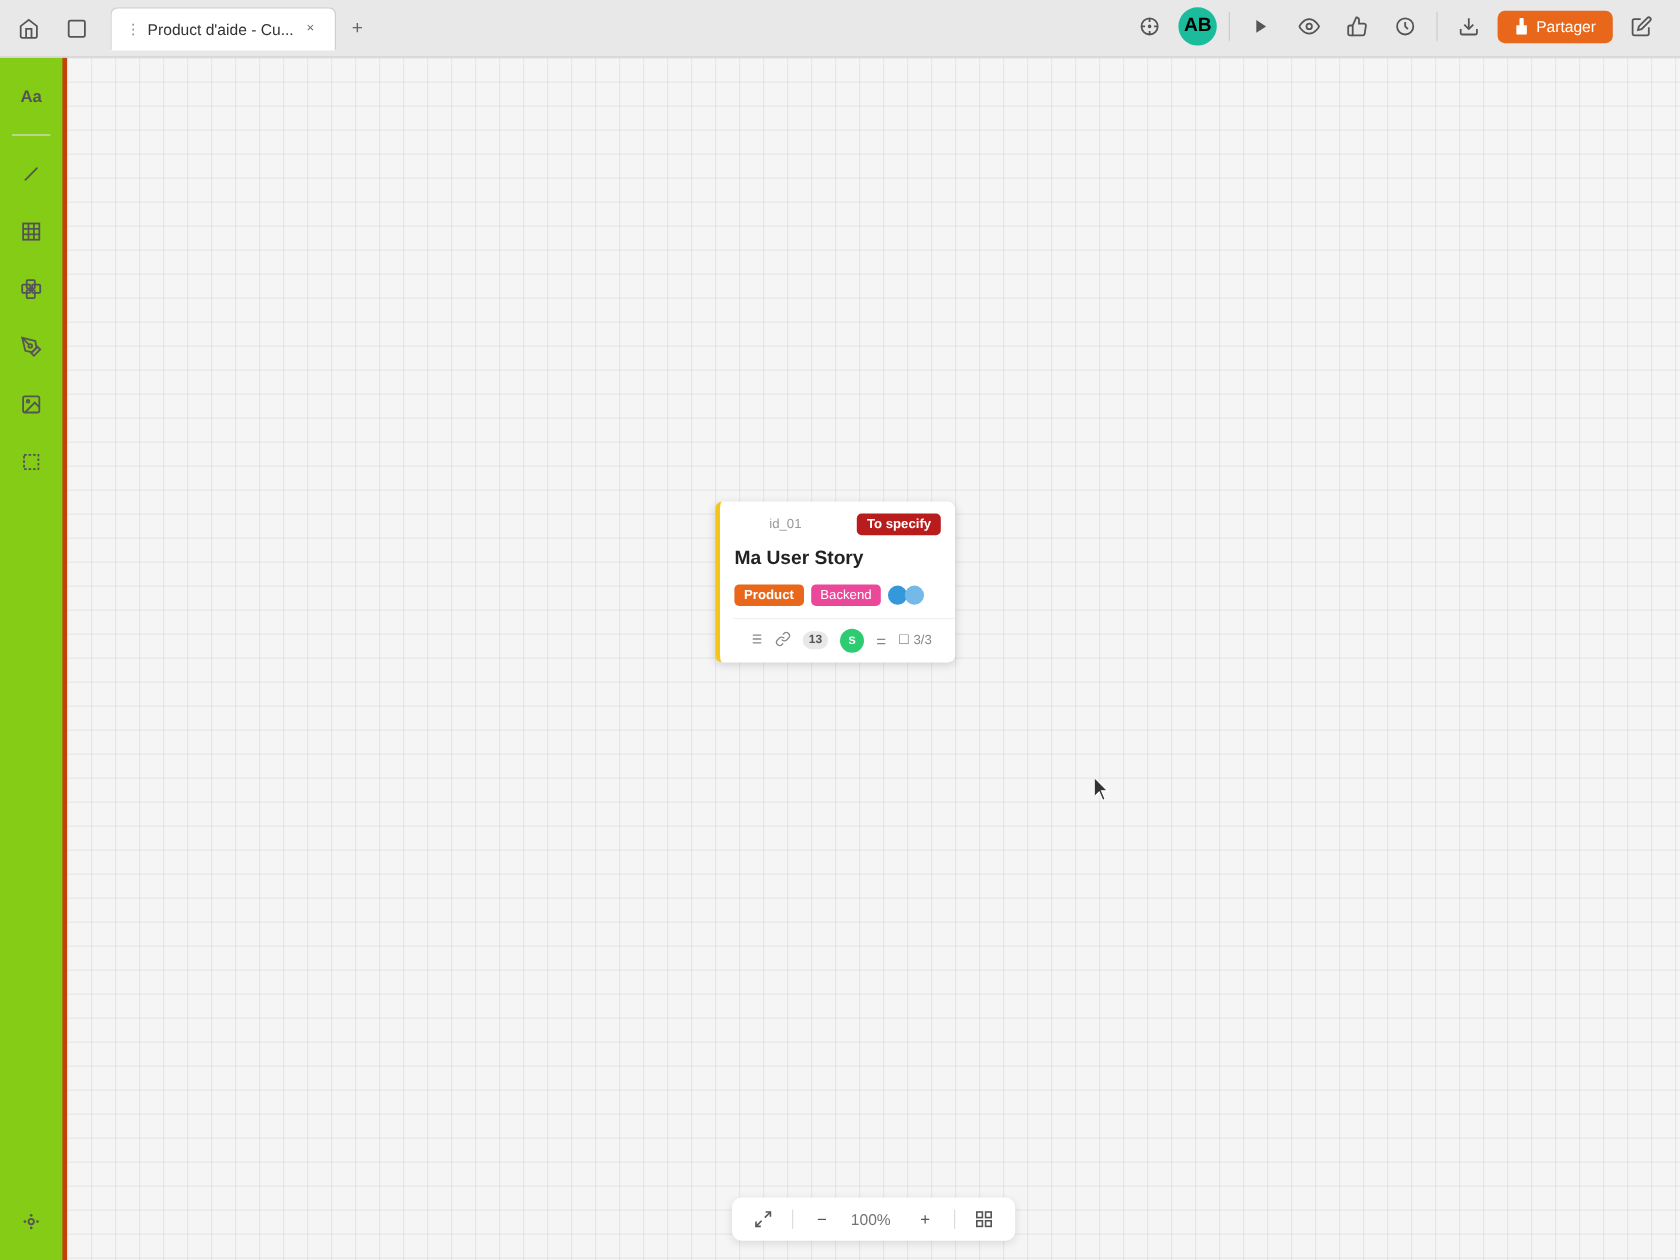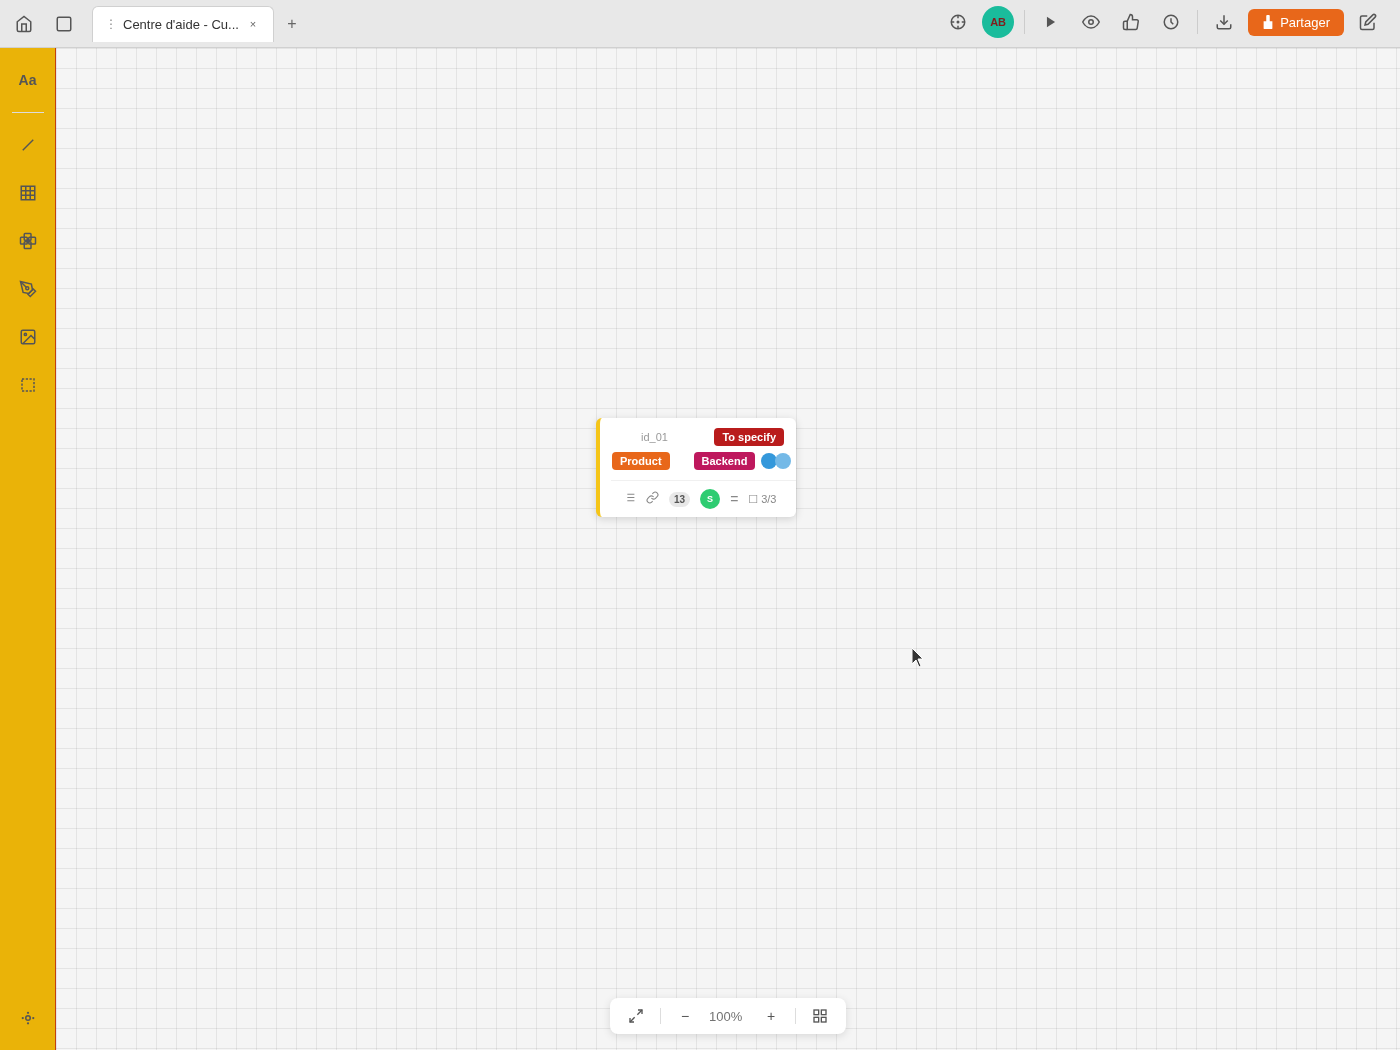--- a/index.html
+++ b/index.html
@@ -82,22 +82,22 @@
       display: flex; align-items: center; justify-content: center;
       cursor: pointer;
       border-radius: 4px;
       color: #555;
       font-size: 16px;
     }
     .avatar-btn {
       width: 32px; height: 32px;
       border-radius: 50%;
       background: #1abc9c;
-      color: #7f1d1d;
-      font-size: 11px;
+      color: #000000;
+      font-size: 16px;
       font-weight: bold;
       display: flex; align-items: center; justify-content: center;
       cursor: pointer;
     }
     .toolbar-separator {
       width: 1px; height: 24px;
       background: #ccc;
       margin: 0 2px;
     }
     .share-btn {
@@ -121,22 +121,22 @@
 
     
     .main-layout {
       display: flex;
       height: calc(1050px - 48px);
     }
 
     
     .left-sidebar {
       width: 56px;
-      background: #eab308;
-      border-right: 1px solid #c2410c;
+      background: #84cc16;
+      border-right: 4px solid #c2410c;
       display: flex;
       flex-direction: column;
       align-items: center;
       padding: 12px 0;
       gap: 8px;
     }
     .sidebar-tool {
       width: 40px; height: 40px;
       display: flex; align-items: center; justify-content: center;
       cursor: pointer;
@@ -209,27 +209,26 @@
     }
     .tag-product {
       background: #e8671a;
       color: white;
       font-size: 11px;
       font-weight: 600;
       padding: 3px 8px;
       border-radius: 4px;
     }
     .tag-backend {
-      background: #be185d;
+      background: #ec4899;
       color: white;
       font-size: 11px;
-      font-weight: 700;
+      font-weight: 400;
       padding: 3px 8px;
       border-radius: 4px;
-      margin-left: 18px;
     }
     .toggle-switch {
       display: flex;
       gap: 2px;
     }
     .toggle-left {
       width: 16px; height: 16px;
       border-radius: 50%;
       background: #3498db;
     }
@@ -353,21 +352,21 @@
       </svg>
     </div>
     <div class="file-icon-btn">
       <svg width="18" height="18" viewBox="0 0 24 24" fill="none" stroke="#555" stroke-width="2">
         <rect x="3" y="3" width="18" height="18" rx="2"></rect>
       </svg>
     </div>
     <div class="tabs-area">
       <div class="tab">
         <span style="font-size:12px; color:#888;">⋮</span>
-        <span>Centre d'aide - Cu...</span>
+        <span>Product d'aide - Cu...</span>
         <span class="tab-close">×</span>
       </div>
       <div class="tab-add">+</div>
     </div>
   </div>
 
   <div class="top-toolbar">
     <div class="toolbar-btn">
       <svg width="18" height="18" viewBox="0 0 24 24" fill="none" stroke="#555" stroke-width="2">
         <circle cx="12" cy="12" r="9"></circle>
@@ -491,20 +490,21 @@
     </div>
   </div>
 
   <div class="canvas-area">
 
     <div class="user-story-card">
       <div class="card-header">
         <span class="card-id">id_01</span>
         <span class="card-status-badge">To specify</span>
       </div>
+      <div class="card-title">Ma User Story</div>
       <div class="card-tags">
         <span class="tag-product">Product</span>
         <span class="tag-backend">Backend</span>
         <div class="toggle-switch">
           <div class="toggle-left"></div>
           <div class="toggle-right"></div>
         </div>
       </div>
       <div class="card-footer">
         <span class="footer-icon">

